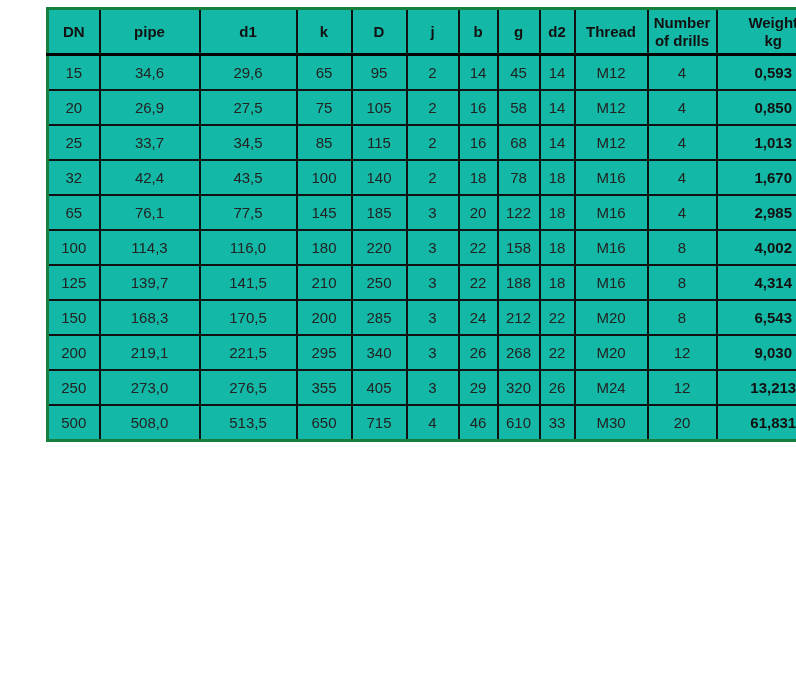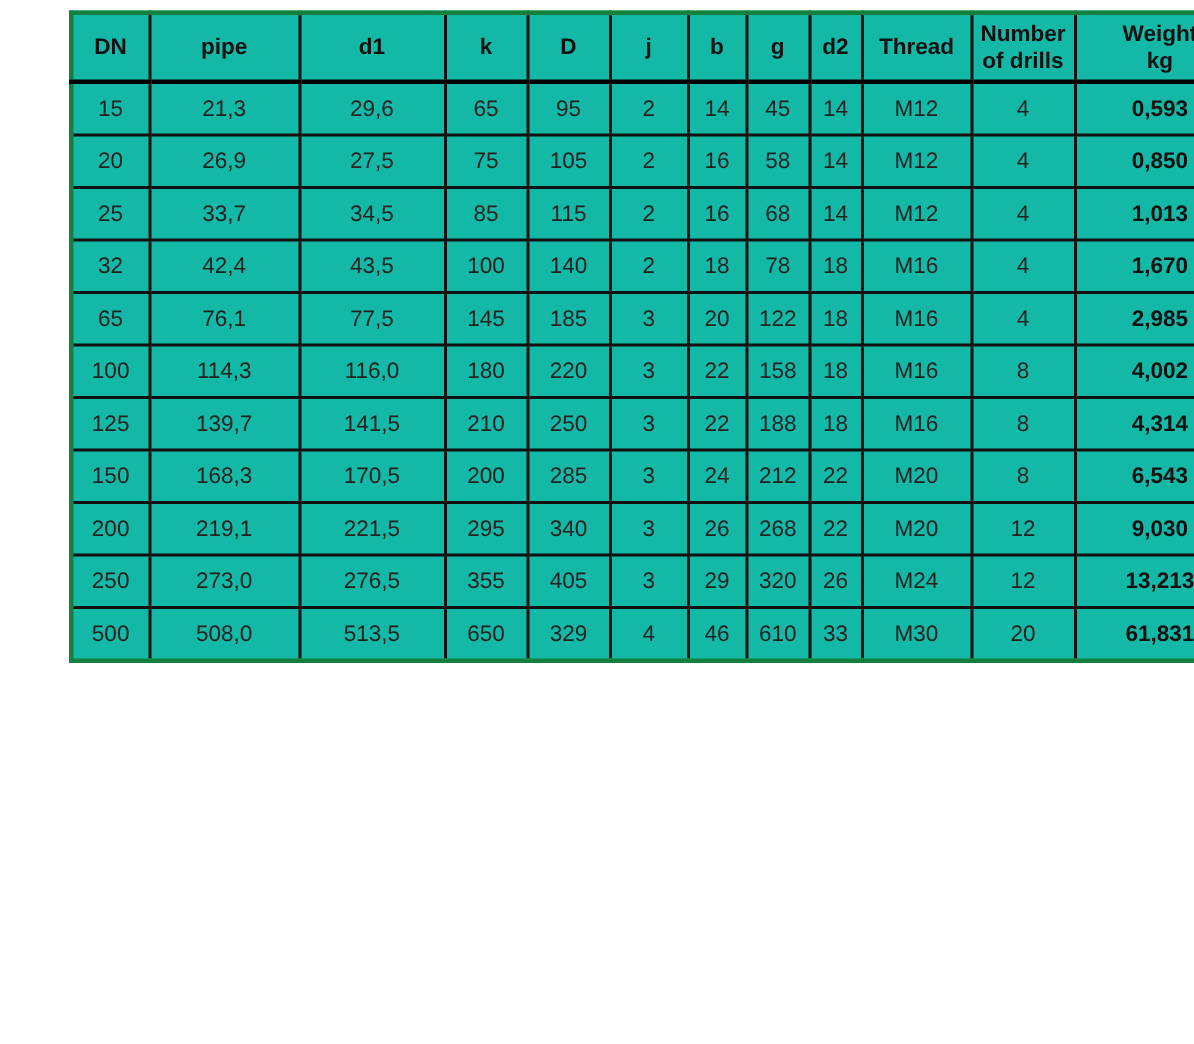--- a/index.html
+++ b/index.html
@@ -100,21 +100,21 @@
           <th>Thread</th>
           <th>Number
 of drills</th>
           <th>Weight
 kg</th>
         </tr>
     </thead>
     <tbody>
         <tr>
           <td class="col-dn">15</td>
-          <td class="col-pipe">21,3</td>
+          <td class="col-pipe">34,6</td>
           <td class="col-d1">29,6</td>
           <td class="col-k">65</td>
           <td class="col-d-outer">95</td>
           <td class="col-j">2</td>
           <td class="col-b">14</td>
           <td class="col-g">45</td>
           <td class="col-d2">14</td>
           <td class="col-thread">M12</td>
           <td class="col-drills">4</td>
           <td class="col-weight">0,593</td>
@@ -243,21 +243,21 @@
           <td class="col-d2">26</td>
           <td class="col-thread">M24</td>
           <td class="col-drills">12</td>
           <td class="col-weight">13,213</td>
         </tr>
         <tr>
           <td class="col-dn">500</td>
           <td class="col-pipe">508,0</td>
           <td class="col-d1">513,5</td>
           <td class="col-k">650</td>
-          <td class="col-d-outer">329</td>
+          <td class="col-d-outer">715</td>
           <td class="col-j">4</td>
           <td class="col-b">46</td>
           <td class="col-g">610</td>
           <td class="col-d2">33</td>
           <td class="col-thread">M30</td>
           <td class="col-drills">20</td>
           <td class="col-weight">61,831</td>
         </tr>
       </tbody>
   </table>

